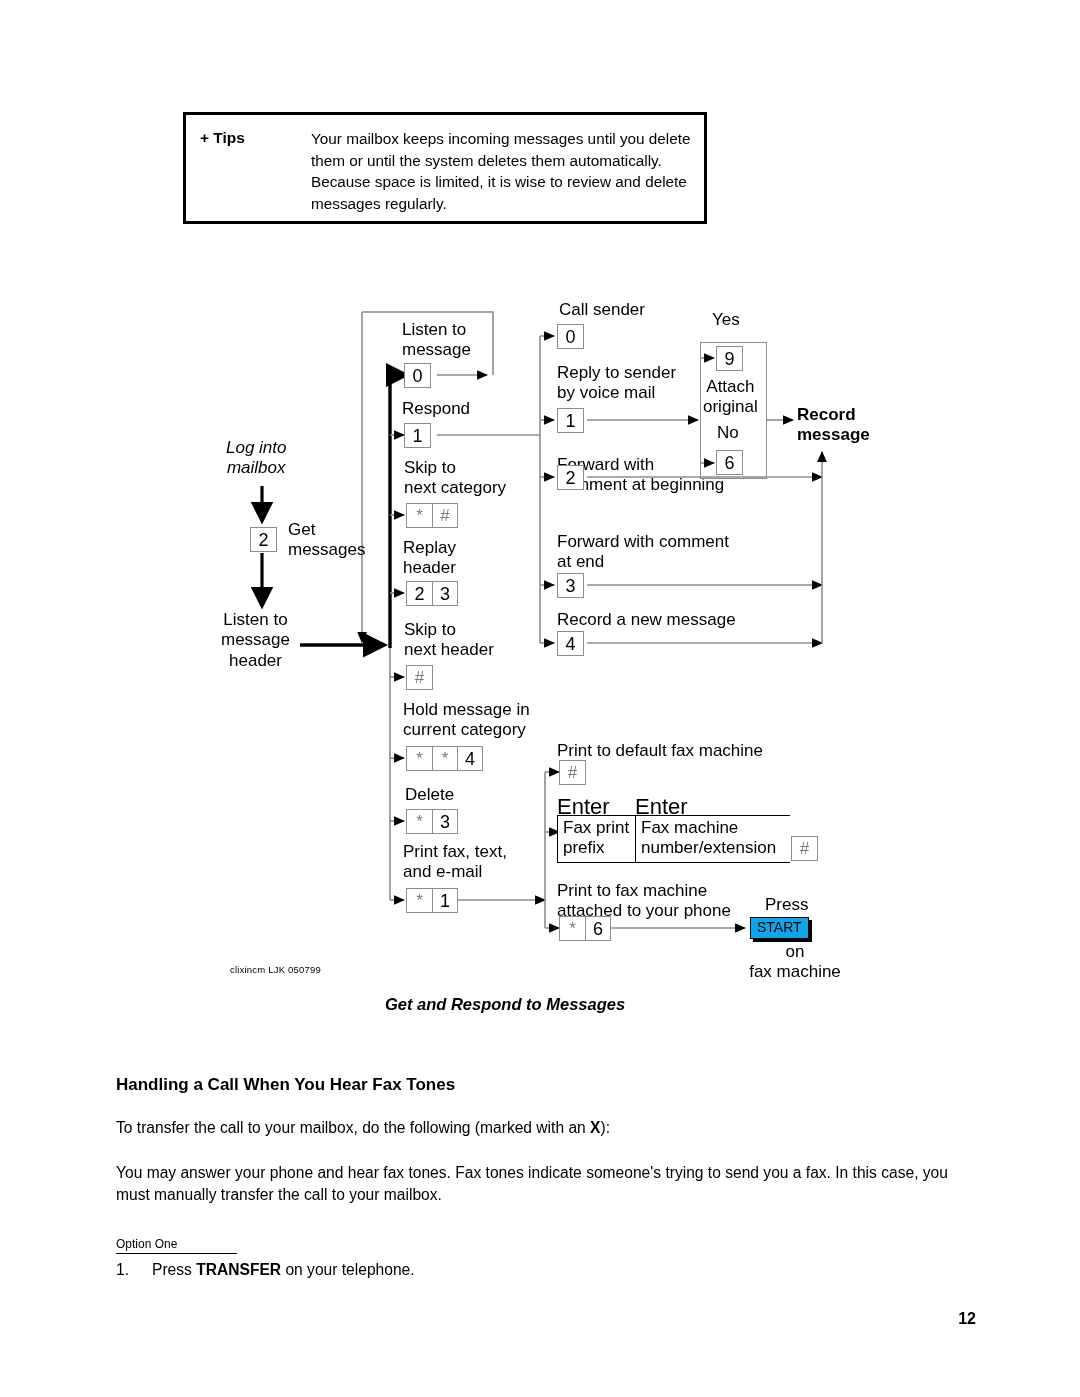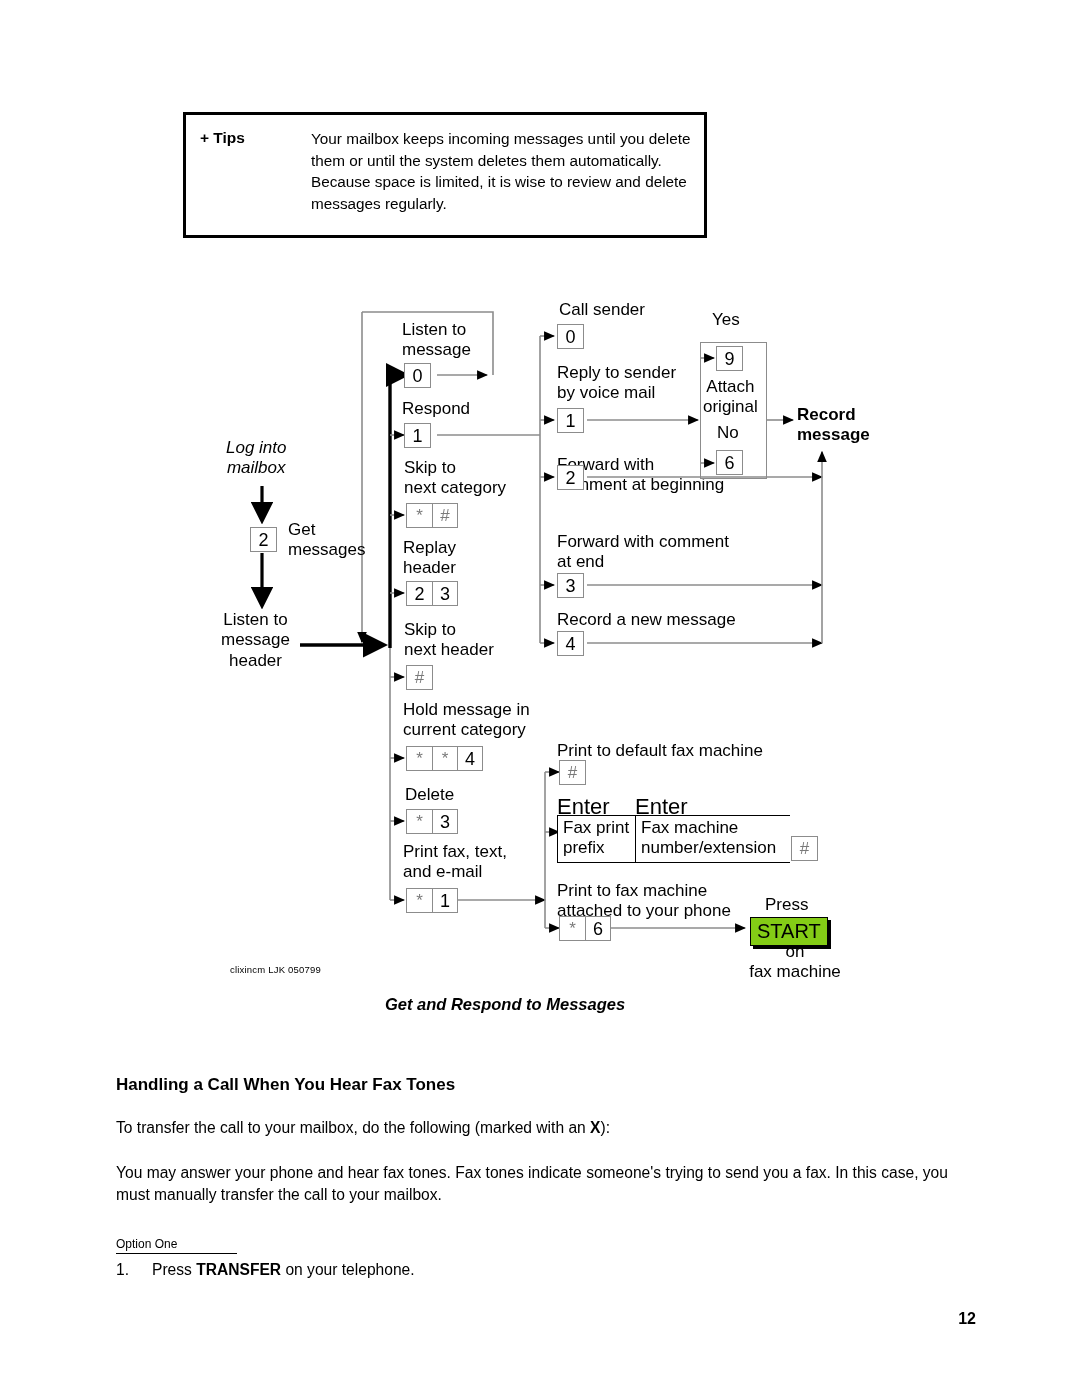--- a/index.html
+++ b/index.html
@@ -3,21 +3,21 @@
 <meta charset="utf-8">
 <style>
   html,body{margin:0;padding:0;background:#fff;}
   body{width:1080px;height:1397px;position:relative;
        font-family:"Liberation Sans","DejaVu Sans",sans-serif;color:#000;
        -webkit-font-smoothing:antialiased;}
 
   .abs{position:absolute;}
 
   
-  #tips-box{left:183px;top:112px;width:524px;height:126px;
+  #tips-box{left:183px;top:112px;width:524px;height:112px;
             border:3px solid #000;box-sizing:border-box;background:#fff;}
   #tips-label{position:absolute;left:14px;top:14px;font-weight:bold;font-size:15.5px;}
   #tips-text{position:absolute;left:125px;top:13px;width:385px;font-size:15.3px;line-height:1.42;}
 
   
   #flow{left:0px;top:280px;width:1080px;height:740px;}
   #flow svg{position:absolute;left:0;top:0;}
 
   
   .flab{position:absolute;font-size:17px;line-height:1.2;white-space:nowrap;}
@@ -34,22 +34,22 @@
 
   
   #attach-rect{position:absolute;border:1px solid #8c8c8c;box-sizing:border-box;background:transparent;}
 
   
   #fax-table{position:absolute;display:flex;align-items:stretch;}
   #fax-table .cell{border:1.6px solid #000;border-right:none;box-sizing:border-box;
                    padding:2px 5px 3px 5px;font-size:17px;line-height:1.2;background:#fff;}
 
   
-  #start-btn{position:absolute;border:1.6px solid #000;background:#84cc16;
-             padding:1px 6px 2px 6px;font-size:20px;line-height:1.2;
+  #start-btn{position:absolute;border:1.6px solid #000;background:#0ea5e9;
+             padding:1px 6px 2px 6px;font-size:14px;line-height:1.2;
              box-shadow:3px 3px 0 0 #000;}
 
   
   #credit{position:absolute;font-size:9.5px;letter-spacing:.2px;}
 
   
   #caption{position:absolute;left:0;top:995px;width:1080px;text-align:center;
            font-weight:bold;font-style:italic;font-size:16.5px;}
   #caption-inner{display:inline-block;margin-left:-70px;}
 

